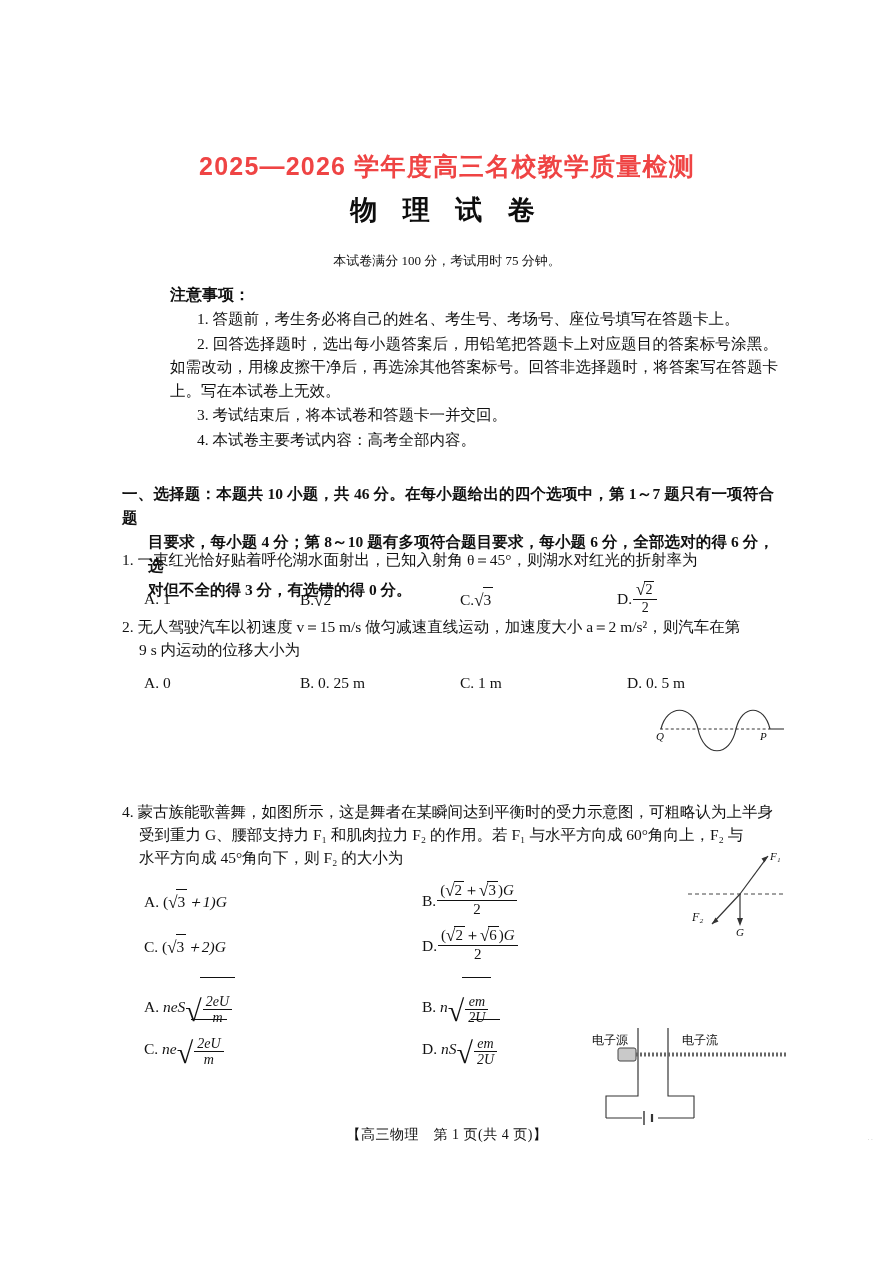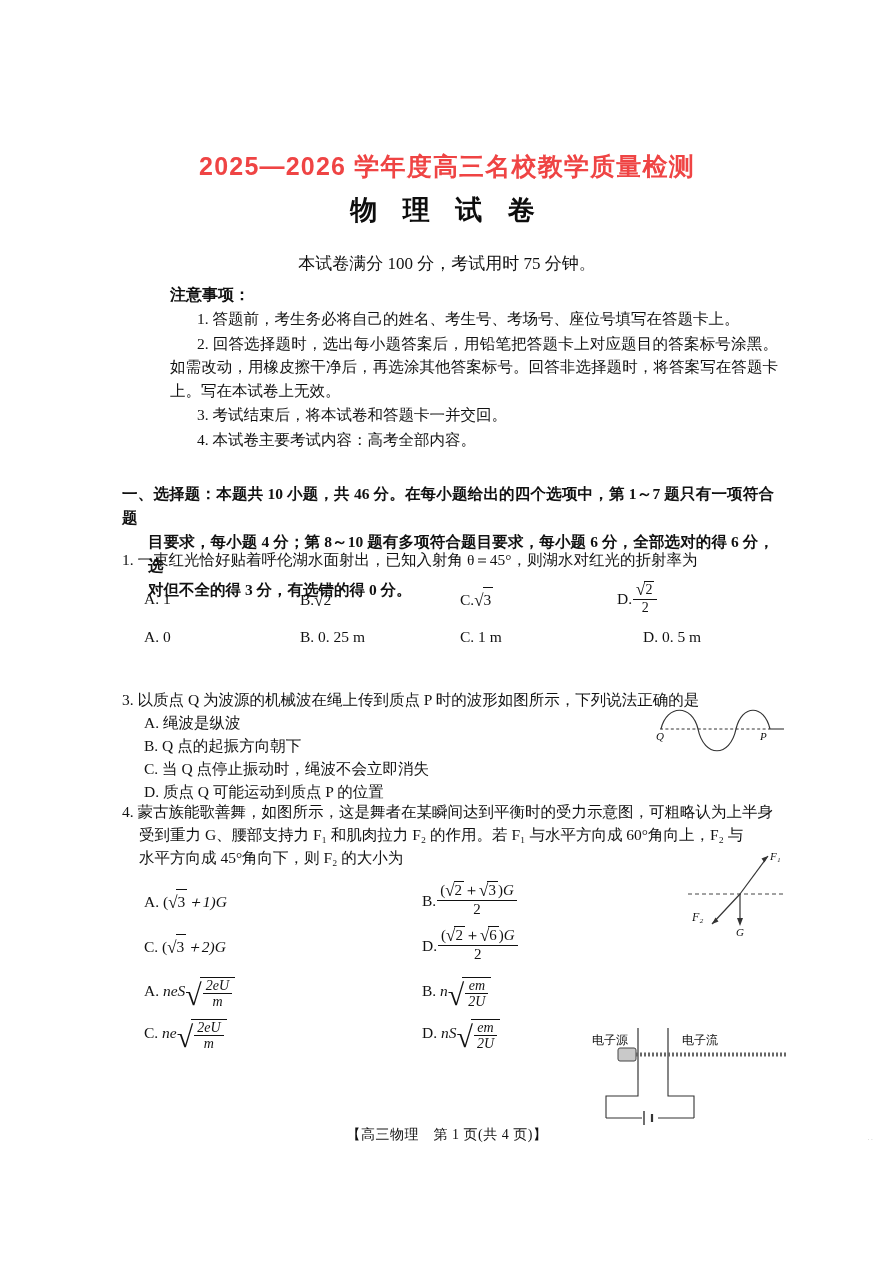--- a/index.html
+++ b/index.html
@@ -16,21 +16,21 @@
     font-family:"Liberation Sans","DejaVu Sans",sans-serif;
     font-weight:bold;font-size:25px;letter-spacing:1.2px;color:#ef4444;
   }
   .title-sub{
     position:absolute;left:0;right:0;top:192px;text-align:center;
     font-family:"Liberation Sans","DejaVu Sans",sans-serif;
     font-weight:bold;font-size:27px;letter-spacing:9px;color:#0d0d0d;
   }
   .score-line{
     position:absolute;left:0;right:0;top:252px;text-align:center;
-    font-size:17px;
+    font-size:13px;
   }
 
   
   .notice{position:absolute;left:146px;top:285px;width:608px;margin-left:24px;}
   .notice-head{font-weight:bold;font-size:16px;font-family:"Liberation Serif",serif;}
   .notice-item{font-size:15.5px;line-height:23.5px;text-align:justify;margin-top:1px;}
   .ind-wrap{text-indent:27px;}
 
   
   .section-head{
@@ -53,21 +53,21 @@
   .frac .num{display:block;padding:0 3px;font-size:14px;}
   .frac .den{display:block;border-top:1px solid #111;padding:0 3px;font-size:14px;}
   .frac.big .num,.frac.big .den{font-size:15px;}
 
   
   .rad{display:inline-block;position:relative;white-space:nowrap;}
   .rad > .sign{display:inline-block;font-size:17px;vertical-align:-1px;}
   .rad > .body{display:inline-block;border-top:1px solid #111;padding:0 2px 0 1px;margin-left:-1px;}
   .radfrac{display:inline-block;position:relative;}
   .radfrac .sign{display:inline-block;font-size:30px;line-height:0.9;vertical-align:-9px;}
-  .radfrac .bodyf{display:inline-block;border-top:1px solid #111;padding:0 2px;margin-left:-2px;vertical-align:-2px;}
+  .radfrac .bodyf{display:inline-block;border-top:1px solid #111;padding:16px 2px;margin-left:-2px;vertical-align:-2px;}
 
   
   .fig{position:absolute;}
 
   
   .footer{
     position:absolute;left:0;right:0;top:1126px;text-align:center;
     font-size:14px;letter-spacing:0.5px;
   }
   .corner-mark{
@@ -113,40 +113,33 @@
       <div class="opt" style="left:338px;top:6px;">
         <span>C.</span><span class="rad"><span class="sign">√</span><span class="body">3</span></span>
       </div>
       <div class="opt" style="left:495px;top:0px;">
         <span>D.</span><span class="frac"><span class="num"><span class="rad"><span class="sign">√</span><span class="body">2</span></span></span><span class="den">2</span></span>
       </div>
     </div>
   </div>
 
   <div class="q" style="top:615px;">
+    <div class="stem">
+      <span>2.</span>
+      <span>无人驾驶汽车以初速度 v＝15 m/s 做匀减速直线运动，加速度大小 a＝2 m/s²，则汽车在第</span>
+      <span class="cont">9 s 内运动的位移大小为</span>
+    </div>
     <div class="opts" style="height:24px;">
       <div class="opt" style="left:22px;">A. 0</div>
       <div class="opt" style="left:178px;">B. 0. 25 m</div>
       <div class="opt" style="left:338px;">C. 1 m</div>
-      <div class="opt" style="left:521px;text-align:right;">D. 0. 5 m</div>
-    </div>
-  </div>
-
-  <div class="q" style="top:688px;">
-    <div class="stem">
-      <span>3.</span>
-      <span>以质点 Q 为波源的机械波在绳上传到质点 P 时的波形如图所示，下列说法正确的是</span>
-    </div>
-    <div style="padding-left:22px;">
-      <div>A. 绳波是纵波</div>
-      <div>B. Q 点的起振方向朝下</div>
-      <div>C. 当 Q 点停止振动时，绳波不会立即消失</div>
-      <div>D. 质点 Q 可能运动到质点 P 的位置</div>
-    </div>
-  </div>
+      <div class="opt" style="left:505px;text-align:right;">D. 0. 5 m</div>
+    </div>
+  </div>
+
 
   <div class="fig" style="left:652px;top:702px;width:136px;height:62px;">
     <svg width="136" height="62" viewBox="0 0 136 62">
       <path d="M8 27 H118" stroke="#333" stroke-width="1" stroke-dasharray="3,2.4" fill="none"></path>
       <path d="M118 27 H132" stroke="#333" stroke-width="1.1" fill="none"></path>
       <path d="M9 27 C 15 2, 40 2, 46 27 C 52 56, 78 56, 84 27 C 90 2, 112 2, 118 27" stroke="#333" stroke-width="1.2" fill="none"></path>
     </svg>
     <div style="position:absolute;left:4px;top:28px;font-style:italic;font-size:11px;">Q</div>
     <div style="position:absolute;left:108px;top:28px;font-style:italic;font-size:11px;">P</div>
   </div>

